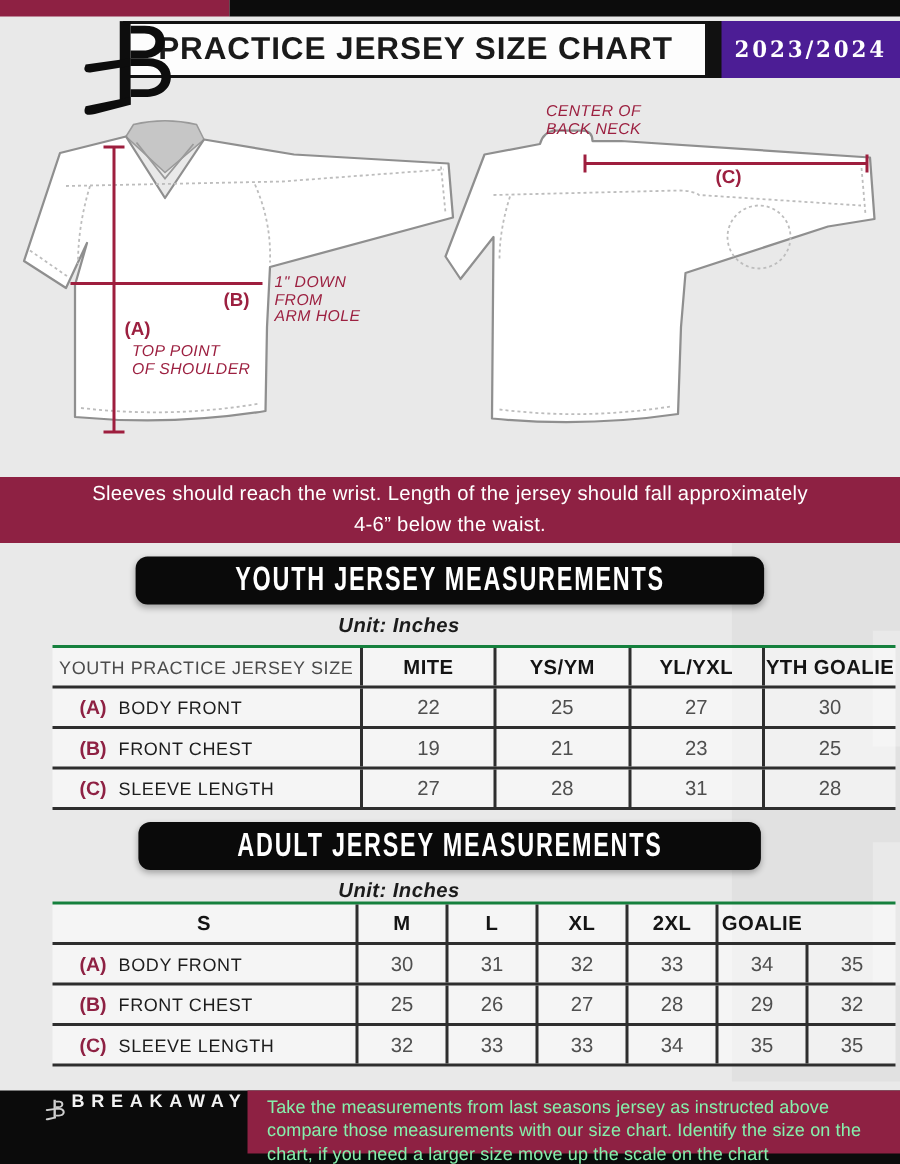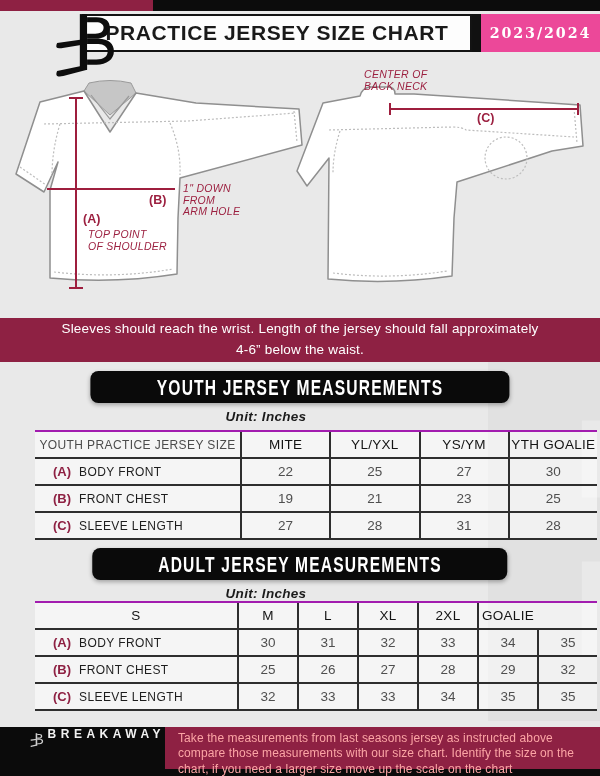--- a/index.html
+++ b/index.html
@@ -23,21 +23,21 @@
   
   .logo-header { position:absolute; left:54px; top:12px; width:62px; height:66px; z-index:3; }
   .title-box {
     position:absolute; left:82px; top:14px; width:390px; height:38px;
     background:#fdfdfd; border:2px solid #131313; z-index:2;
     display:flex; align-items:center; justify-content:center;
   }
   .title-box span { font-weight:bold; font-size:21px; letter-spacing:.6px; color:#1a1a1a; }
   .season-box {
     position:absolute; left:472px; top:14px; width:128px; height:38px;
-    background:#ec4899; border-left:9px solid #111; z-index:2;
+    background:#4c1d95; border-left:9px solid #111; z-index:2;
     display:flex; align-items:center; justify-content:center;
   }
   .season-box span {
     font-family:"DejaVu Serif", serif; font-weight:bold; font-size:15px;
     letter-spacing:2px; color:#fff; display:inline-block; transform:scaleX(.95);
   }
   
   .diagram { position:absolute; left:0; top:58px; width:576px; height:260px; z-index:1;padding-left:35px; }
   .diagram svg { position:absolute; left:0; top:0; }
   .ann { position:absolute; color:#9c2040; font-family:"Liberation Sans", sans-serif; }
@@ -58,43 +58,43 @@
   }
   .pill span {
     color:#fff; font-weight:bold; font-size:20px; letter-spacing:1.5px;
     display:inline-block; transform:scale(.78,1.12); white-space:nowrap;
   }
   .unit {
     position:absolute; left:0; width:532px; text-align:center; z-index:2;
     font-style:italic; font-weight:bold; font-size:13.5px; color:#1b1b1b; letter-spacing:.3px;
   }
   
-  .table { position:absolute; left:35px; width:562px; z-index:1; border-top:2px solid #a21caf; background:rgba(255,255,255,.55);text-align:right; }
+  .table { position:absolute; left:35px; width:562px; z-index:1; border-top:2px solid #15803d; background:rgba(255,255,255,.55);text-align:right; }
   .tr { display:grid; height:27px; border-bottom:2px solid #2e2e2e; }
   .youth .tr { grid-template-columns:205px 1fr 1fr 1fr 1fr; }
   .adult .tr { grid-template-columns:202px 1fr 1fr 1fr 1fr 1fr 1fr; }
   .td { display:flex; align-items:center; justify-content:center; }
   .td + .td { border-left:2px solid #2e2e2e; }
   .th .td-label { font-size:12px; color:#4b4b4b; letter-spacing:.4px; }
-  .th .td-size { font-weight:normal; font-size:13.5px; color:#141414; letter-spacing:.3px; }
+  .th .td-size { font-weight:bold; font-size:13.5px; color:#141414; letter-spacing:.3px; }
   .td-rowlabel { justify-content:flex-start; padding-left:18px; }
   .td-rowlabel .key { color:#8e2143; font-weight:bold; font-size:13px; margin-right:8px; }
   .td-rowlabel .lab { font-size:12px; color:#1d1d1d; letter-spacing:.4px; }
   .td-val { font-size:13.5px; color:#4f4f4f; }
   
   .footer { position:absolute; left:0; top:727px; width:600px; height:49px; background:#0b0b0b; z-index:2; }
   .footer-brand {
     position:absolute; left:0; top:0; width:165px; height:66px;
     display:flex; align-items:flex-start; padding-left:30px; gap:4px;
   }
   .footer-brand svg { width:24px; height:26px; }
   .footer-brand .brand-text { color:#f2f2f2; font-size:12px; font-weight:bold; letter-spacing:4.5px; }
   .footer-note {
     position:absolute; left:165px; top:0; width:435px; height:42px;
-    background:#8e2143; color:#fca5a5; font-size:12px; line-height:1.28;
+    background:#8e2143; color:#86efac; font-size:12px; line-height:1.28;
     padding:4px 10px 0 13px; letter-spacing:.1px;
   }
 </style>
 </head>
 <body>
 
 <div class="watermark">B</div>
 
 <div class="strip-maroon"></div>
 <div class="strip-black"></div>
@@ -169,22 +169,22 @@
 
 <div class="pill" style="top:371px;">
   <span>YOUTH JERSEY MEASUREMENTS</span>
 </div>
 <div class="unit" style="top:409px;">Unit: Inches</div>
 
 <div class="table youth" style="top:430px;">
   <div class="tr th">
     <div class="td td-label">YOUTH PRACTICE JERSEY SIZE</div>
     <div class="td td-size">MITE</div>
+    <div class="td td-size">YS/YM</div>
     <div class="td td-size">YL/YXL</div>
-    <div class="td td-size">YS/YM</div>
     <div class="td td-size">YTH GOALIE</div>
   </div>
   <div class="tr">
     <div class="td td-rowlabel">
       <span class="key">(A)</span>
       <span class="lab">BODY FRONT</span>
     </div>
     <div class="td td-val">22</div>
     <div class="td td-val">25</div>
     <div class="td td-val">27</div>

